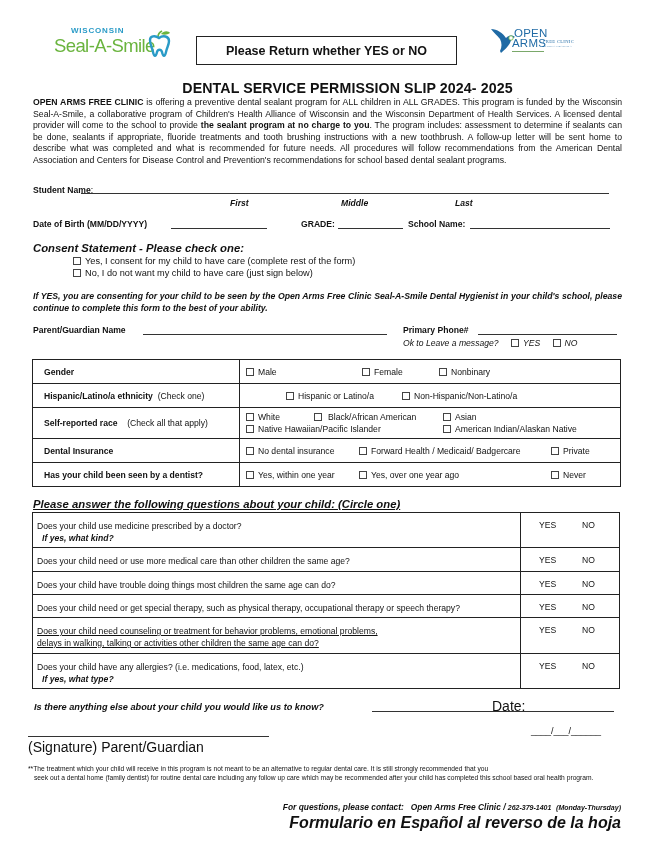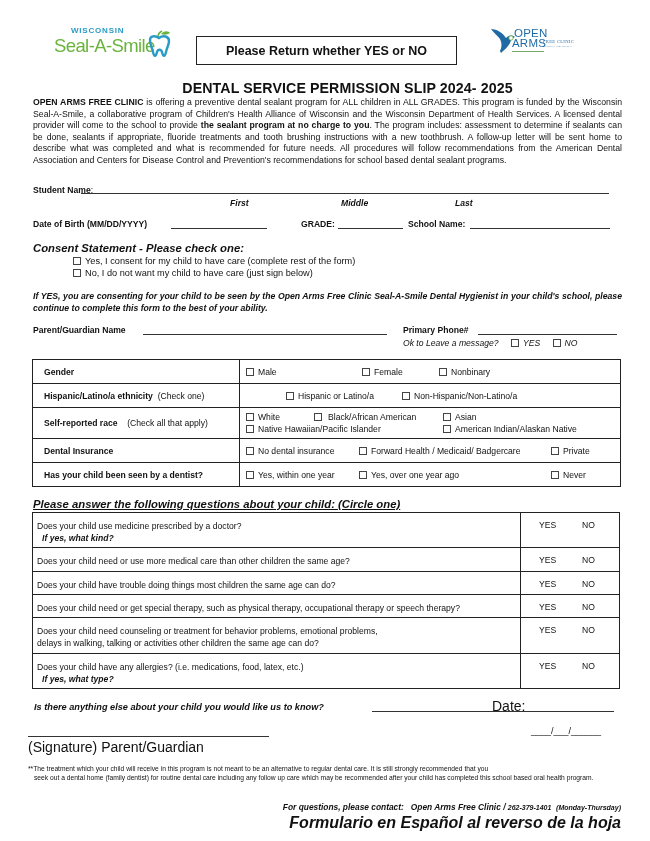--- a/index.html
+++ b/index.html
@@ -195,21 +195,21 @@
           <span class="nn">NO</span>
         </td>
   </tr>
   <tr style="height:23px;margin-top:19px;">
     <td class="q">Does your child need or get special therapy, such as physical therapy, occupational therapy or speech therapy?</td>
     <td class="a">
           <span class="y">YES</span>
           <span class="nn">NO</span>
         </td>
   </tr>
-  <tr style="height:36px;">
+  <tr style="height:36px;text-decoration:underline;">
     <td class="q"><span>Does your child need counseling or treatment for behavior problems, emotional problems,</span><br><span>delays in walking, talking or activities other children the same age can do?</span></td>
     <td class="a">
           <span class="y">YES</span>
           <span class="nn">NO</span>
         </td>
   </tr>
   <tr style="height:35px;">
     <td class="q"><span>Does your child have any allergies? (i.e. medications, food, latex, etc.)</span><br><span class="sub">If yes, what type?</span></td>
     <td class="a">
           <span class="y">YES</span>

